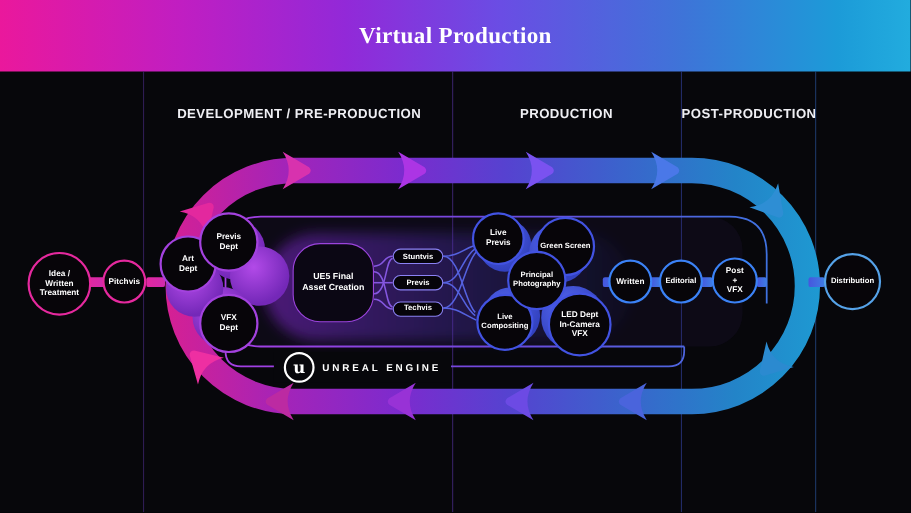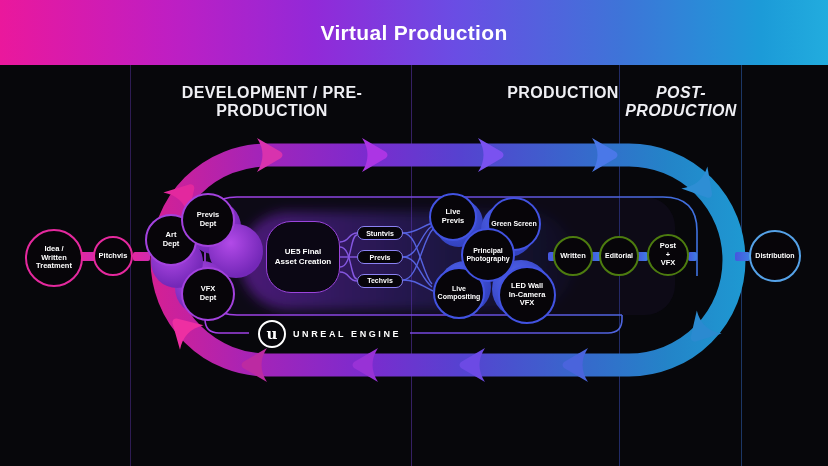--- a/index.html
+++ b/index.html
@@ -2,38 +2,38 @@
 <html><head>
 <meta charset="utf-8">
 <style>
   html,body{margin:0;padding:0;background:#060609;}
   .stage{position:relative;width:828px;height:466px;background:#07070B;overflow:hidden;
          font-family:"Liberation Sans",sans-serif;}
   
   .header{position:absolute;left:0;top:0;width:828px;height:65px;
     background:linear-gradient(90deg,#EA189C 0%,#C01EC2 20%,#9229D8 38%,#6A4DE4 55%,#3E74D8 75%,#1C9BD8 92%,#22ACDE 100%);
     display:flex;align-items:center;justify-content:center;}
-  .title{color:#fff;font-size:21px;font-weight:800;letter-spacing:.3px;}
-  
-  .phase{position:absolute;top:84px;color:#EFEFF4;font-size:16px;font-weight:bold;
+  .title{color:#fff;font-size:21px;font-weight:800;letter-spacing:.3px;font-family:Liberation Serif, serif;}
+  
+  .phase{position:absolute;top:96px;color:#EFEFF4;font-size:12px;font-weight:bold;
          letter-spacing:.4px;text-align:center;}
   .phase.dev{left:127px;width:290px;}
-  .phase.prod{left:411px;width:208px;padding-left:48px;}
-  .phase.post{left:619px;width:124px;font-style:italic;}
+  .phase.prod{left:411px;width:208px;}
+  .phase.post{left:619px;width:124px;}
   
   .node{position:absolute;border-radius:50%;background:#070509;color:#fff;font-weight:bold;
         display:flex;align-items:center;justify-content:center;text-align:center;
         white-space:pre-line;line-height:1.18;font-size:7.5px;box-sizing:border-box;}
   .backer{position:absolute;border-radius:50%;}
   .backer.dev{background:radial-gradient(circle at 40% 35%,#B24AE8,#7428B8 70%);}
   .backer.prod{background:radial-gradient(circle at 40% 35%,#5568F0,#3342C0 70%);}
   .b-pink{border:2px solid #E5299E;}
   .b-purple{border:2px solid #A342DE;}
   .b-blue{border:2px solid #4253E2;}
-  .b-blue2{border:2px solid #4d7c0f;}
+  .b-blue2{border:2px solid #3b82f6;}
   .b-lblue{border:2px solid #55A2E8;}
   
   .pill{position:absolute;width:46px;height:14px;border-radius:8px;background:#06040A;
         border:1.5px solid #8B82F4;color:#fff;font-weight:bold;font-size:7px;
         display:flex;align-items:center;justify-content:center;box-sizing:border-box;}
   
   .uebox{position:absolute;left:266px;top:221px;width:74px;height:72px;border-radius:25px;
         background:#0B0714;border:1.6px solid #9B44DC;color:#fff;font-weight:bold;font-size:8px;
         display:flex;align-items:center;justify-content:center;text-align:center;
         white-space:pre-line;line-height:1.25;box-sizing:border-box;}
@@ -174,21 +174,21 @@
 
   <div class="pill" style="left:357px;top:226px;">Stuntvis</div>
   <div class="pill" style="left:357px;top:250px;">Previs</div>
   <div class="pill" style="left:357px;top:273.5px;">Techvis</div>
 
   <div class="node b-blue" style="left:429px;top:193px;width:48px;height:48px;">Live
 Previs</div>
   <div class="node b-blue" style="left:487px;top:197px;width:54px;height:54px;font-size:7px;">Green Screen</div>
   <div class="node b-blue" style="left:433px;top:267px;width:52px;height:52px;font-size:7px;">Live
 Compositing</div>
-  <div class="node b-blue" style="left:498px;top:266px;width:58px;height:58px;">LED Wall
+  <div class="node b-blue" style="left:498px;top:266px;width:58px;height:58px;">LED Dept
 In-Camera
 VFX</div>
   <div class="node b-blue" style="left:461px;top:228px;width:54px;height:54px;font-size:7px;">Principal
 Photography</div>
 
   <div class="node b-blue2" style="left:553px;top:236px;width:40px;height:40px;">Written</div>
   <div class="node b-blue2" style="left:599px;top:236px;width:40px;height:40px;font-size:7px;">Editorial</div>
   <div class="node b-blue2" style="left:647px;top:234px;width:42px;height:42px;">Post
 +
 VFX</div>

